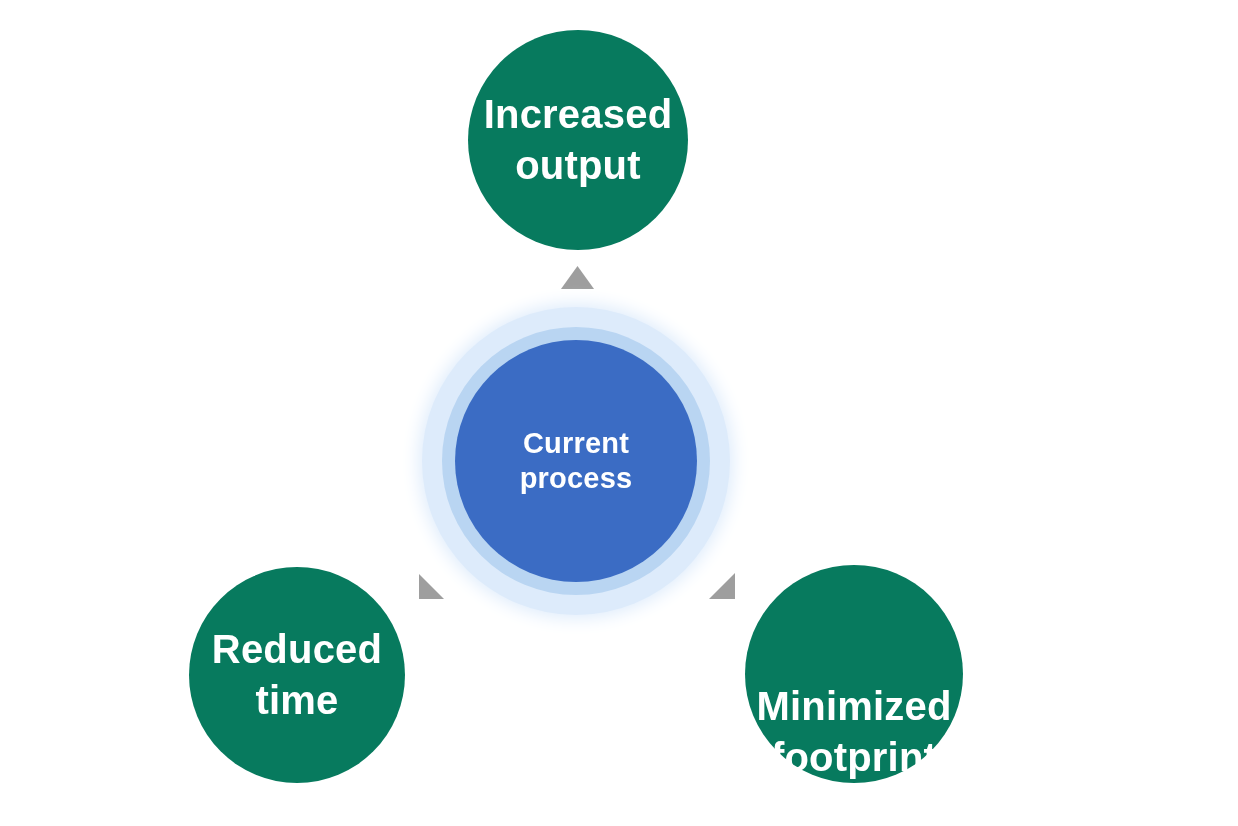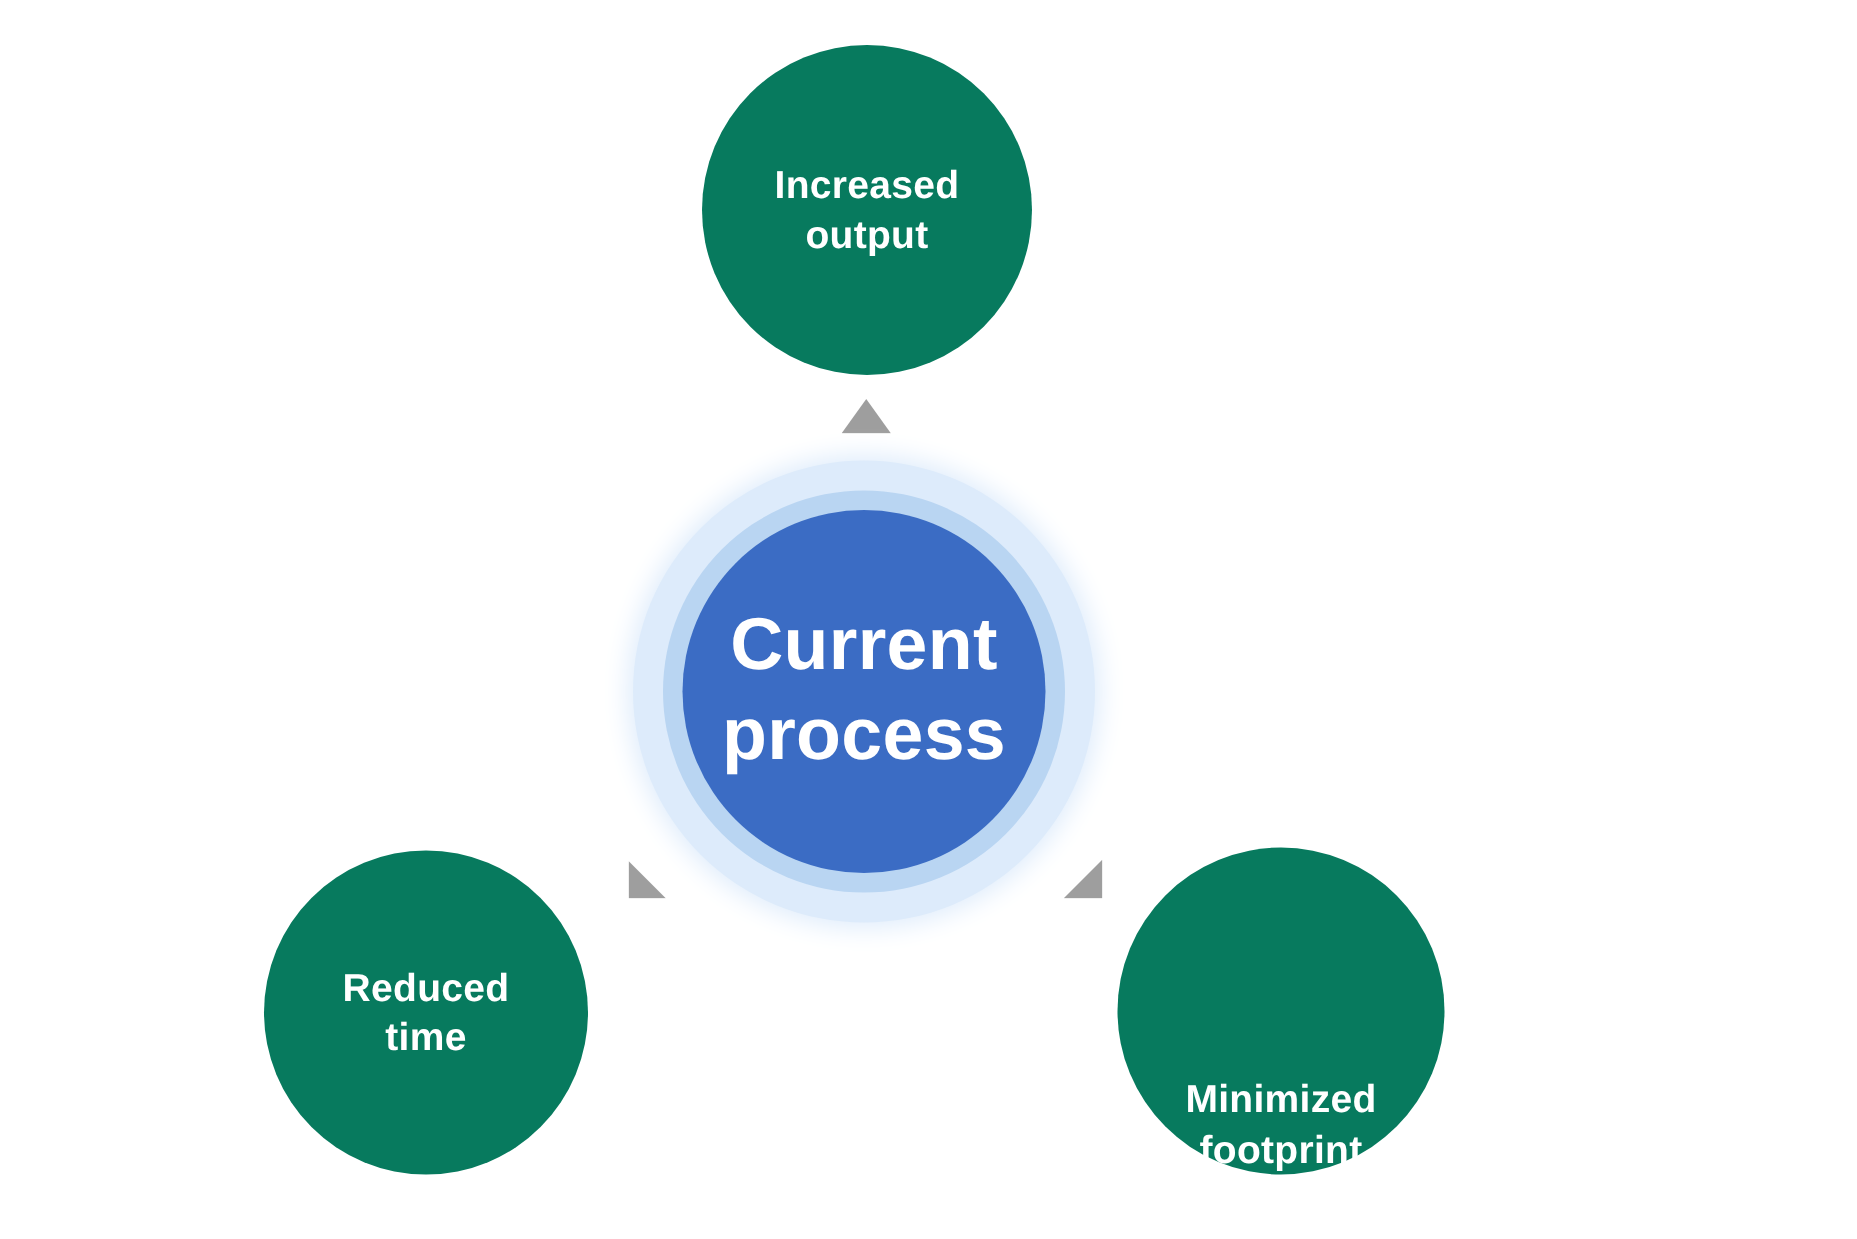--- a/index.html
+++ b/index.html
@@ -26,42 +26,42 @@
   .node-label {
     color: var(--label, #ffffff);
     font-weight: bold;
     white-space: pre-line;
     text-align: center;
   }
   .outer-node {
     background: var(--node-fill, #077a5e);
   }
   .outer-node .node-label {
-    font-size: 26px;
+    font-size: 40px;
     line-height: 1.28;
     letter-spacing: 0.2px;
   }
   .center-node {
     left: 455px;
     top: 340px;
     width: 242px;
     height: 242px;
     background: var(--center-fill, #3b6cc4);
     box-shadow:
       0 0 0 13px var(--center-ring, #b9d5f2),
       0 0 0 33px var(--center-halo, #ddebfb),
       0 0 18px 36px var(--center-halo, #ddebfb);
   }
   .center-node .node-label {
-    font-size: 49px;
+    font-size: 29px;
     line-height: 1.22;
     letter-spacing: 0.2px;
   }
   .node-top { left: 468px; top: 30px;  width: 220px; height: 220px; }
-  .node-bl  { left: 176px; top: 567px; width: 216px; height: 216px; align-items: center; }
+  .node-bl  { left: 189px; top: 567px; width: 216px; height: 216px; align-items: center; }
   .node-br  { left: 745px; top: 565px; width: 218px; height: 218px; align-items: flex-end; }
 
   .tri {
     position: absolute;
     background: var(--arrow, #9e9e9e);
     filter: drop-shadow(0 0 1.5px #d2d2d2);
   }
   .tri-up {
     left: 561px; top: 266px; width: 33px; height: 23px;
     clip-path: polygon(50% 0, 0 100%, 100% 100%);

